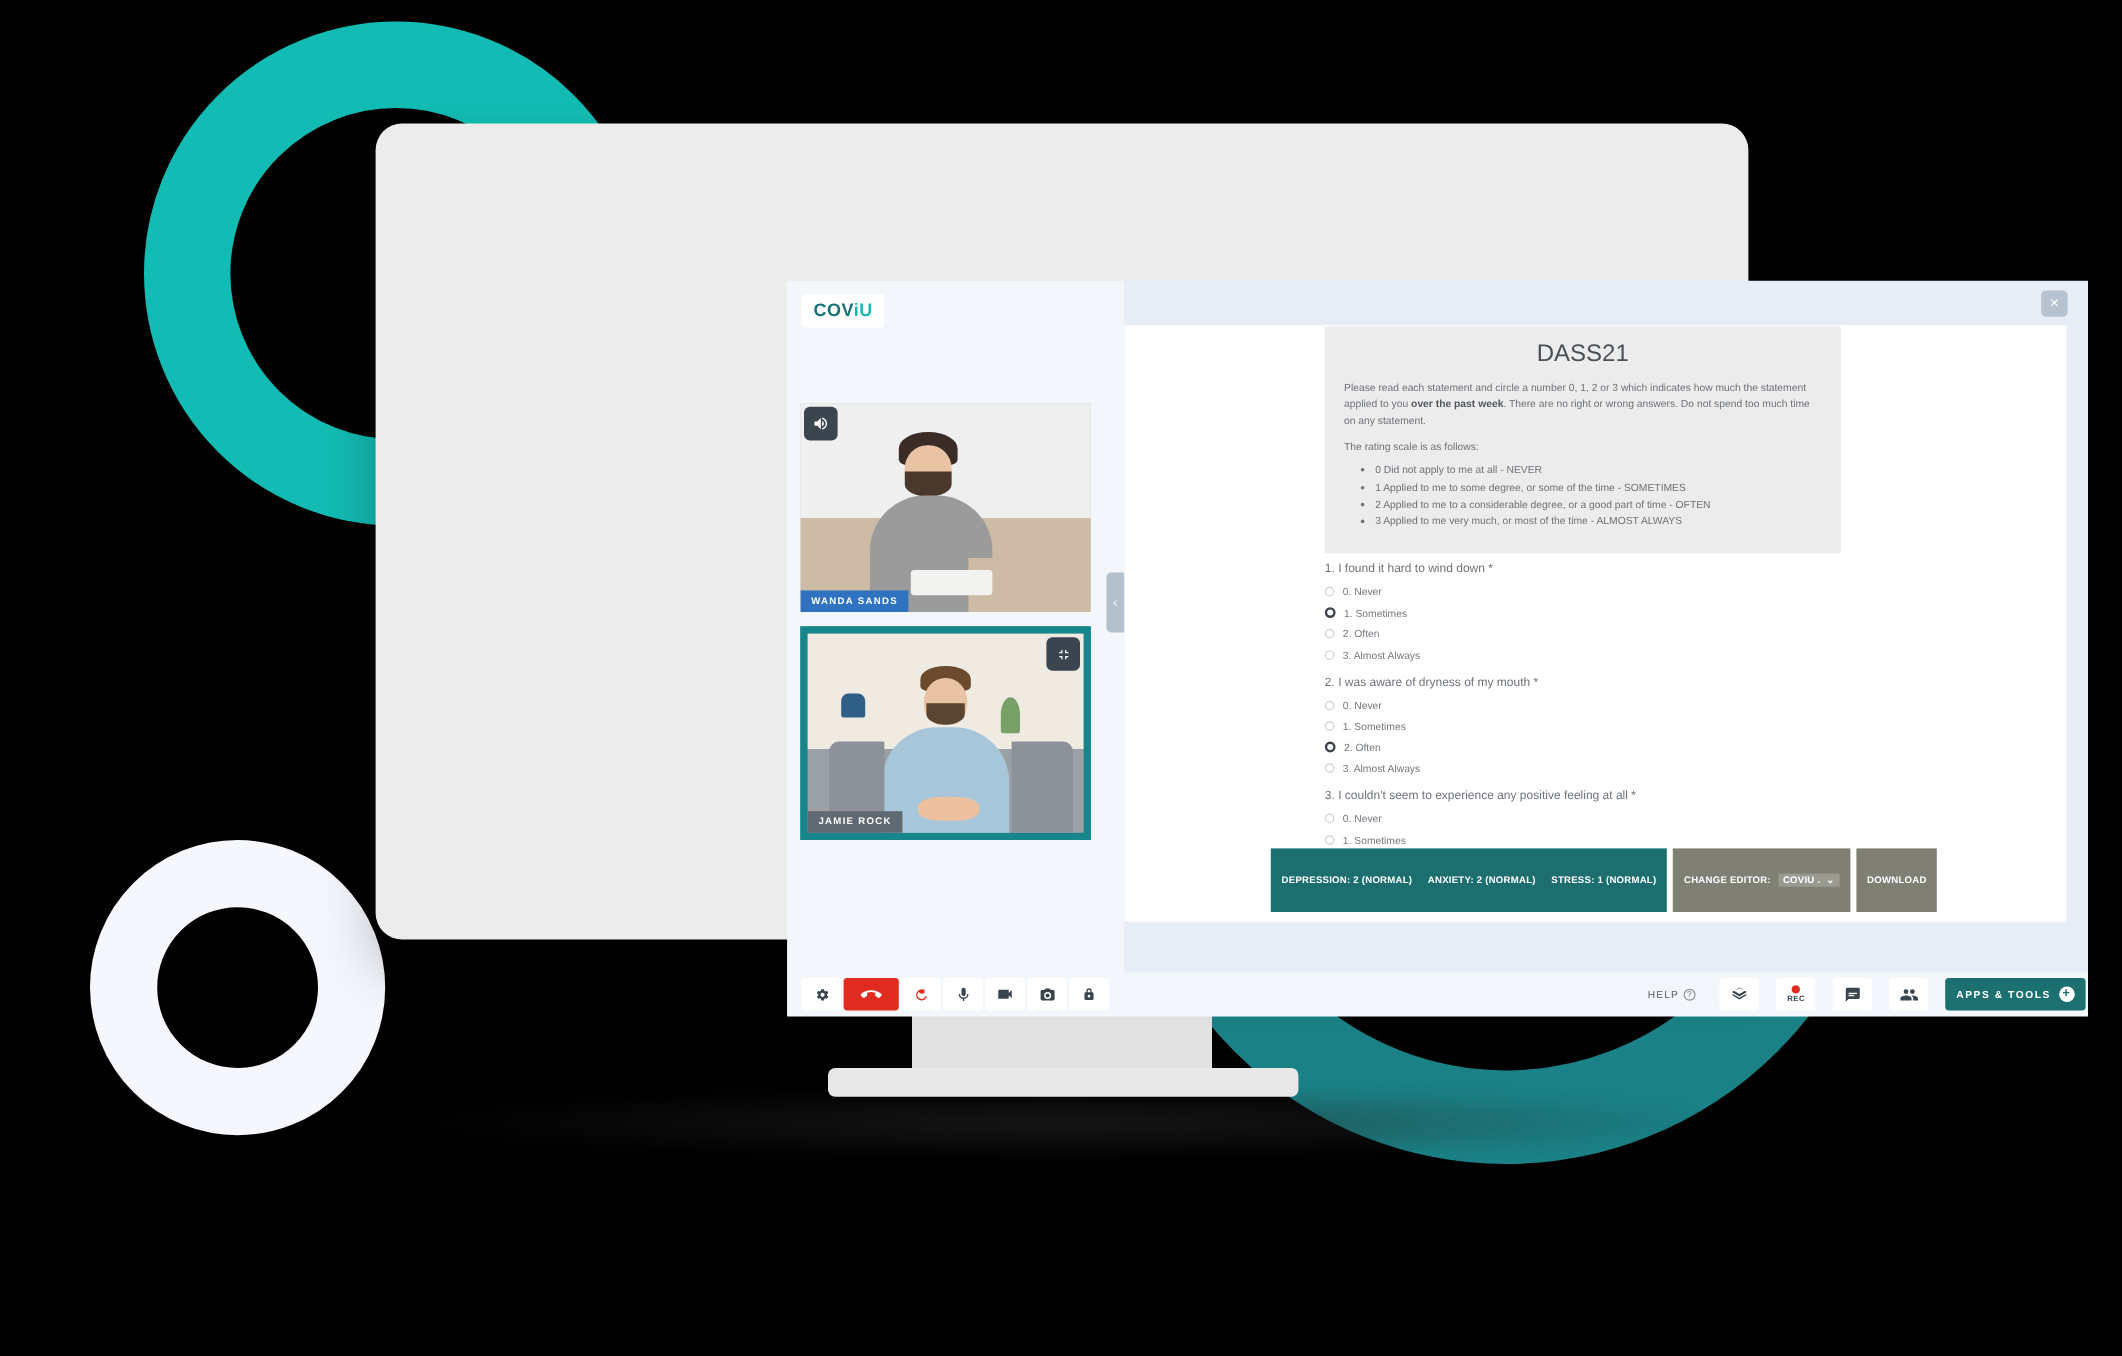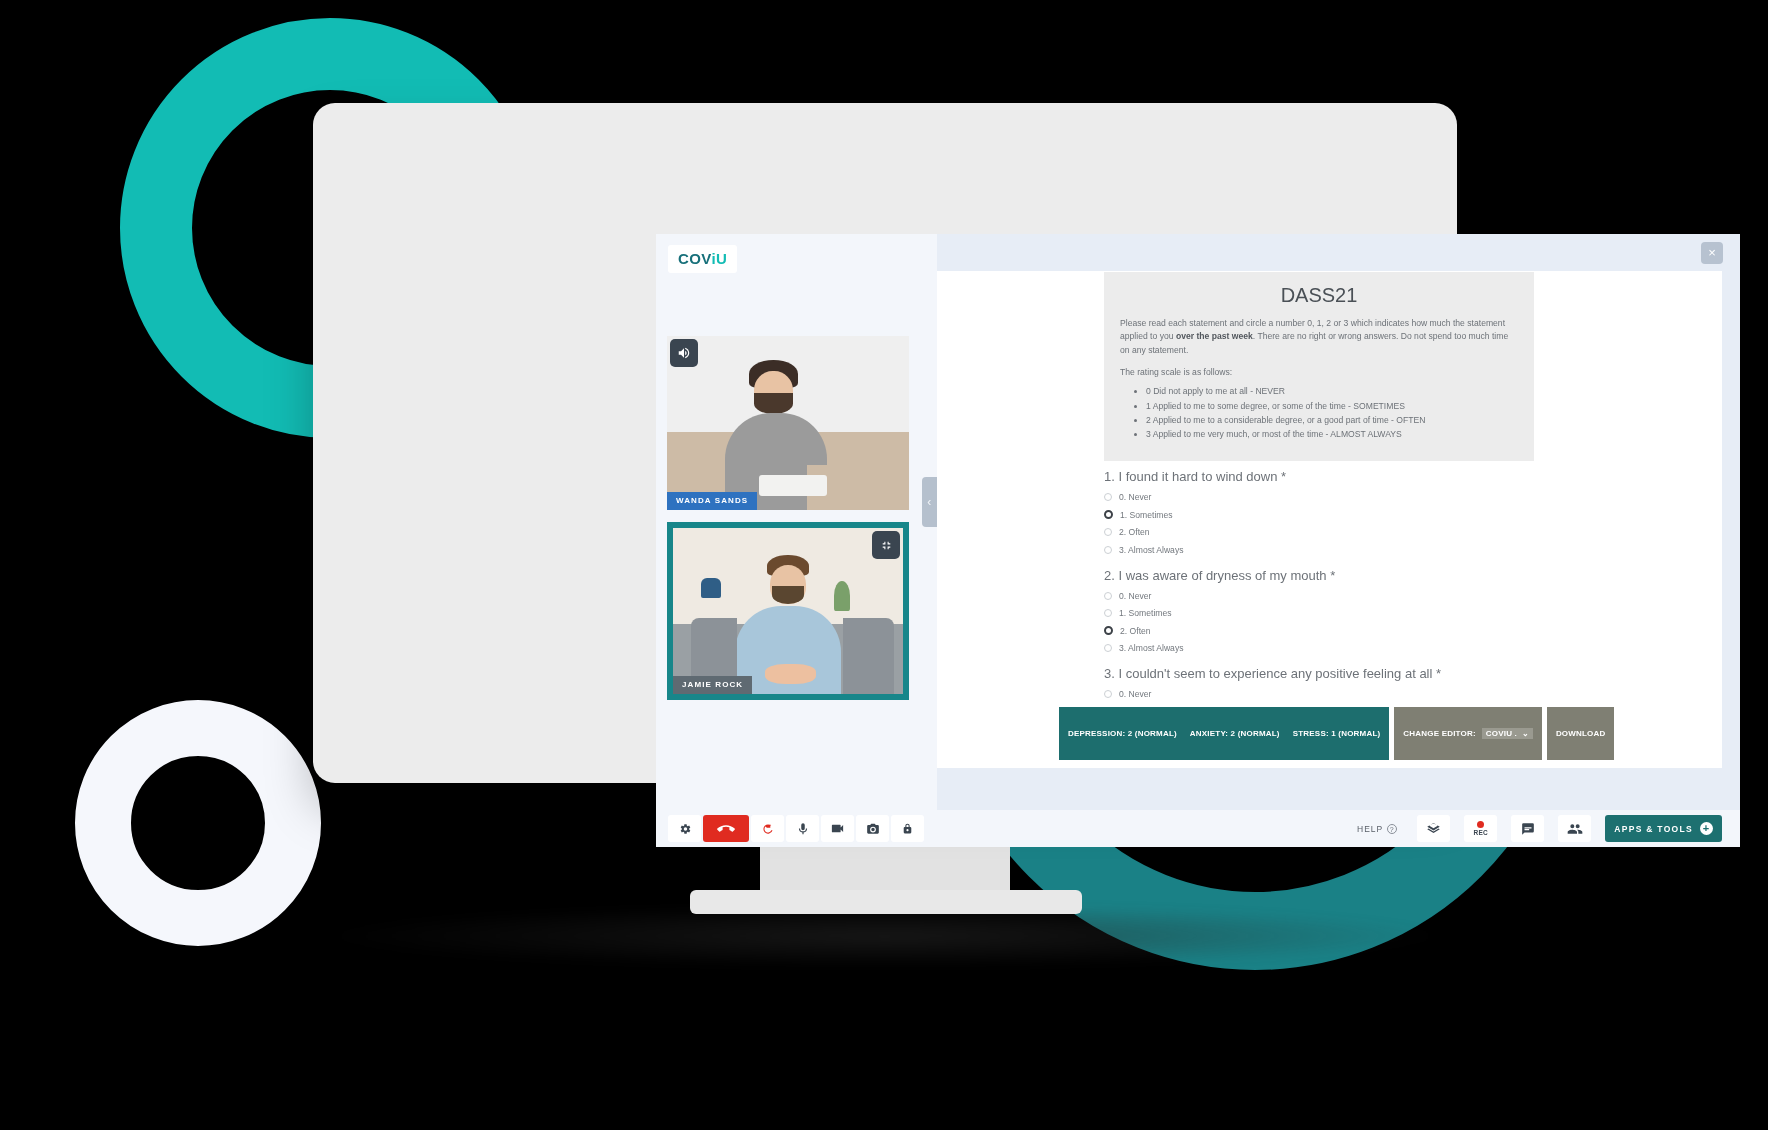--- a/index.html
+++ b/index.html
@@ -158,21 +158,21 @@
   #intro-box p, #intro-box li {
     font-size: 8.6px; color: #6d7278; line-height: 1.55;
   }
   #intro-box .para2 { margin-top: 9px; }
   #intro-box ul { margin: 6px 0 0 26px; }
   #intro-box li { margin-bottom: 1px; }
   #intro-box b { color: #52575d; }
 
   #questions { position: absolute; left: 167px; top: 198px; width: 470px; }
   .q-block { margin-bottom: 13px; }
-  .q-text { font-size: 13px; color: #6d7278; margin-bottom: 8px; }
+  .q-text { font-size: 10px; color: #6d7278; margin-bottom: 8px; }
   .opt { display: flex; align-items: center; gap: 7px; margin-bottom: 7.5px; }
   .radio {
     width: 8px; height: 8px; border-radius: 50%;
     border: 1px solid #ccd0d4; background: #fff; flex: none;
   }
   .opt.sel .radio {
     border: 2.5px solid #3d4248; background: #fff;
     width: 9px; height: 9px;
   }
   .opt-label { font-size: 8.6px; color: #73787e; }
@@ -198,21 +198,21 @@
   }
 
   
   #control-bar {
     position: absolute; left: 0; top: 576px;
     width: 1084px; height: 37px; background: #f3f6fb;
     display: flex; align-items: center;
   }
   #controls-left { display: flex; margin-left: 12px; gap: 2px; }
   #controls-right {
-    margin-left: auto; margin-right: 18px;
+    margin-left: auto; margin-right: 2px;
     display: flex; align-items: center; gap: 14px;
   }
   .ctl {
     width: 33px; height: 27px; background: #fff; border-radius: 3px;
     display: flex; align-items: center; justify-content: center;
   }
   .ctl svg { fill: #3a4550; }
   #ctl-hangup { background: #e02b20; width: 46px; }
   #ctl-hangup svg { fill: #fff; }
   #ctl-refresh svg { fill: #e02b20; }

